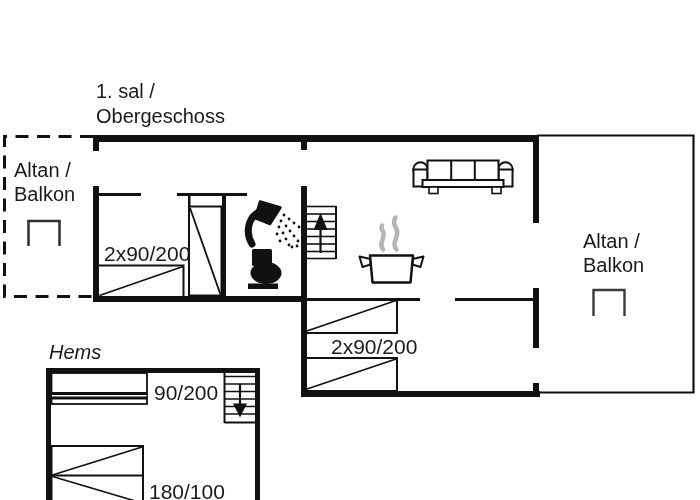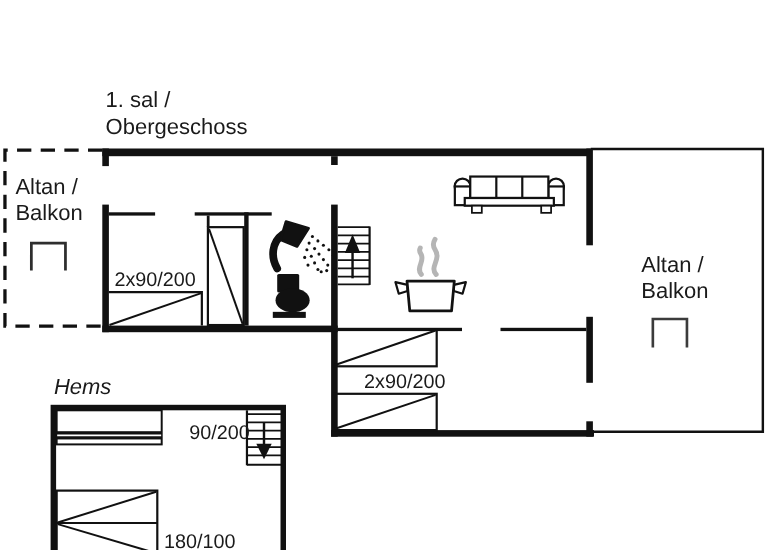--- a/index.html
+++ b/index.html
@@ -1,21 +1,21 @@
 <!DOCTYPE html>
 <html><head>
 <meta charset="utf-8">
 <style>
   html,body{margin:0;padding:0;background:#ffffff;}
   #plan{position:relative;width:700px;height:500px;background:#ffffff;overflow:hidden;
         font-family:"Liberation Sans","DejaVu Sans",sans-serif;color:#1a1a1a;margin-top:46px;}
   #plan svg{position:absolute;left:0;top:0;}
   .lbl{position:absolute;white-space:pre-line;color:#1a1a1a;}
   .lbl-lg{font-size:20px;line-height:25px;}
-  .lbl-md{font-size:18px;line-height:20px;}
+  .lbl-md{font-size:21px;line-height:20px;}
 </style>
 </head>
 <body>
 
 <div id="plan">
 
   <svg width="700" height="500" viewBox="0 0 700 500">
 
     <g fill="#111111">
       <rect x="93" y="89" width="444" height="7"></rect>
@@ -173,17 +173,17 @@
 
   <div class="lbl lbl-lg" style="left:583px;top:183px;line-height:24px;">Altan /
 Balkon</div>
 
   <div class="lbl lbl-md" style="left:104px;top:198px;">2x90/200</div>
 
   <div class="lbl lbl-md" style="left:331px;top:291px;">2x90/200</div>
 
   <div class="lbl lbl-lg" style="left:49px;top:294px;font-style:italic;">Hems</div>
 
-  <div class="lbl lbl-md" style="left:172px;top:337px;">90/200</div>
+  <div class="lbl lbl-md" style="left:154px;top:337px;">90/200</div>
 
   <div class="lbl lbl-md" style="left:149px;top:436px;">180/100</div>
 
 </div>
 
 </body></html>

